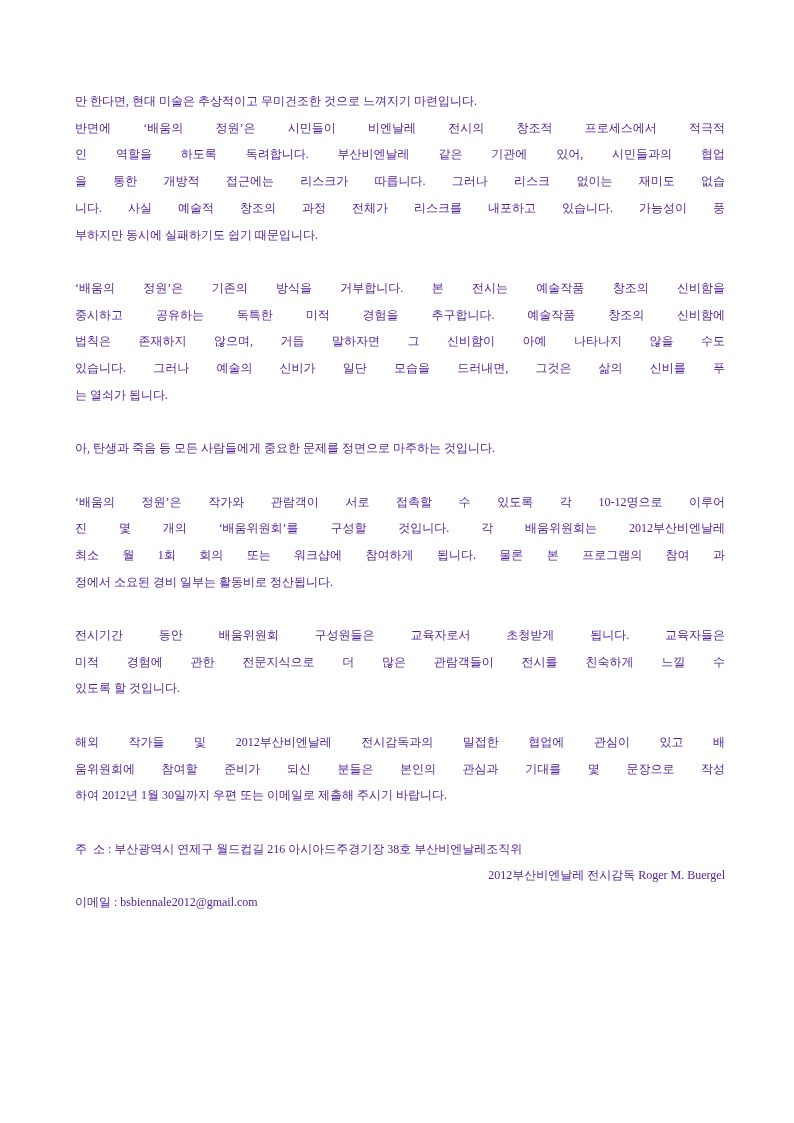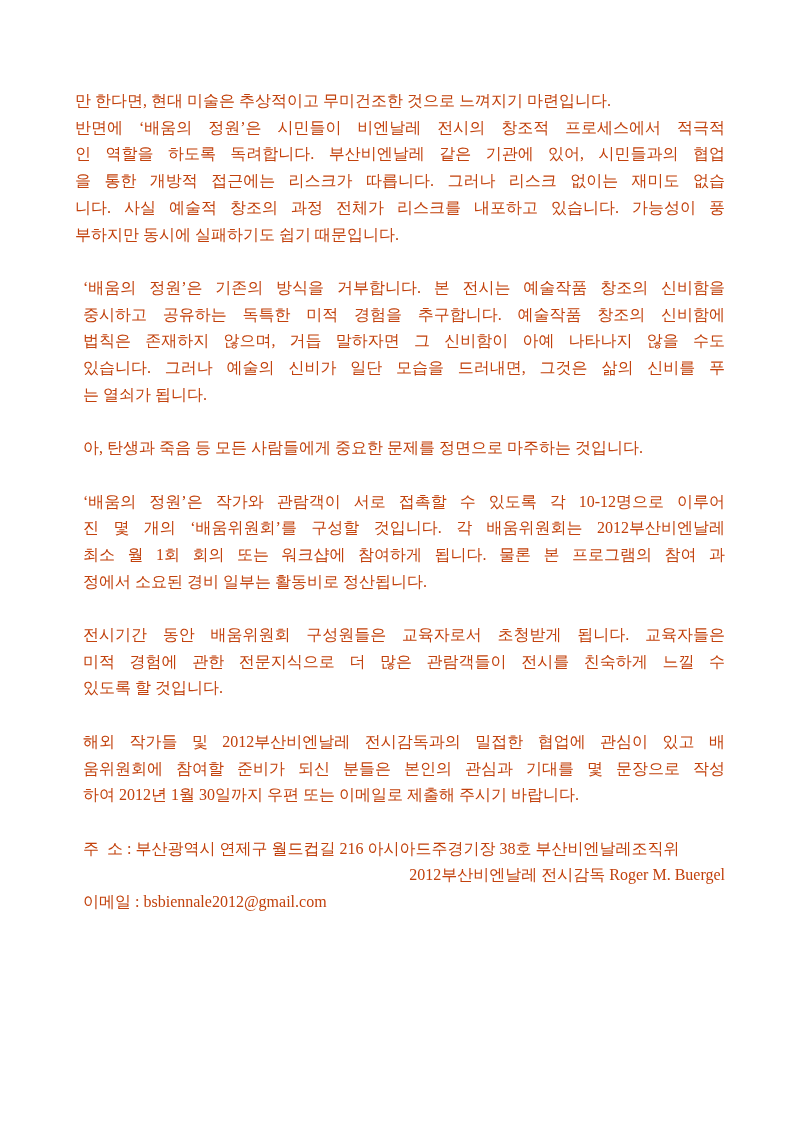--- a/index.html
+++ b/index.html
@@ -5,38 +5,37 @@
   html, body {
     margin: 0;
     padding: 0;
     background: #ffffff;
   }
   .page {
     position: relative;
     width: 794px;
     height: 1123px;
     background: #ffffff;
-    color: #c2410c;
+    color: #4c1d95;
     font-family: "Liberation Serif", "DejaVu Serif", serif;
-    font-size: 16px;
+    font-size: 12px;
     line-height: 26.7px;
     overflow: hidden;
   }
   .content {
     position: absolute;
     left: 75px;
     top: 88px;
     width: 650px;
   }
   .para {
     margin: 0;
   }
   .para.gap {
     margin-top: 26.7px;
-    margin-left: 8px;
   }
   .line {
     white-space: pre-wrap;
     word-break: keep-all;
   }
   .line.j {
     text-align: justify;
     text-align-last: justify;
     text-justify: inter-word;
   }

